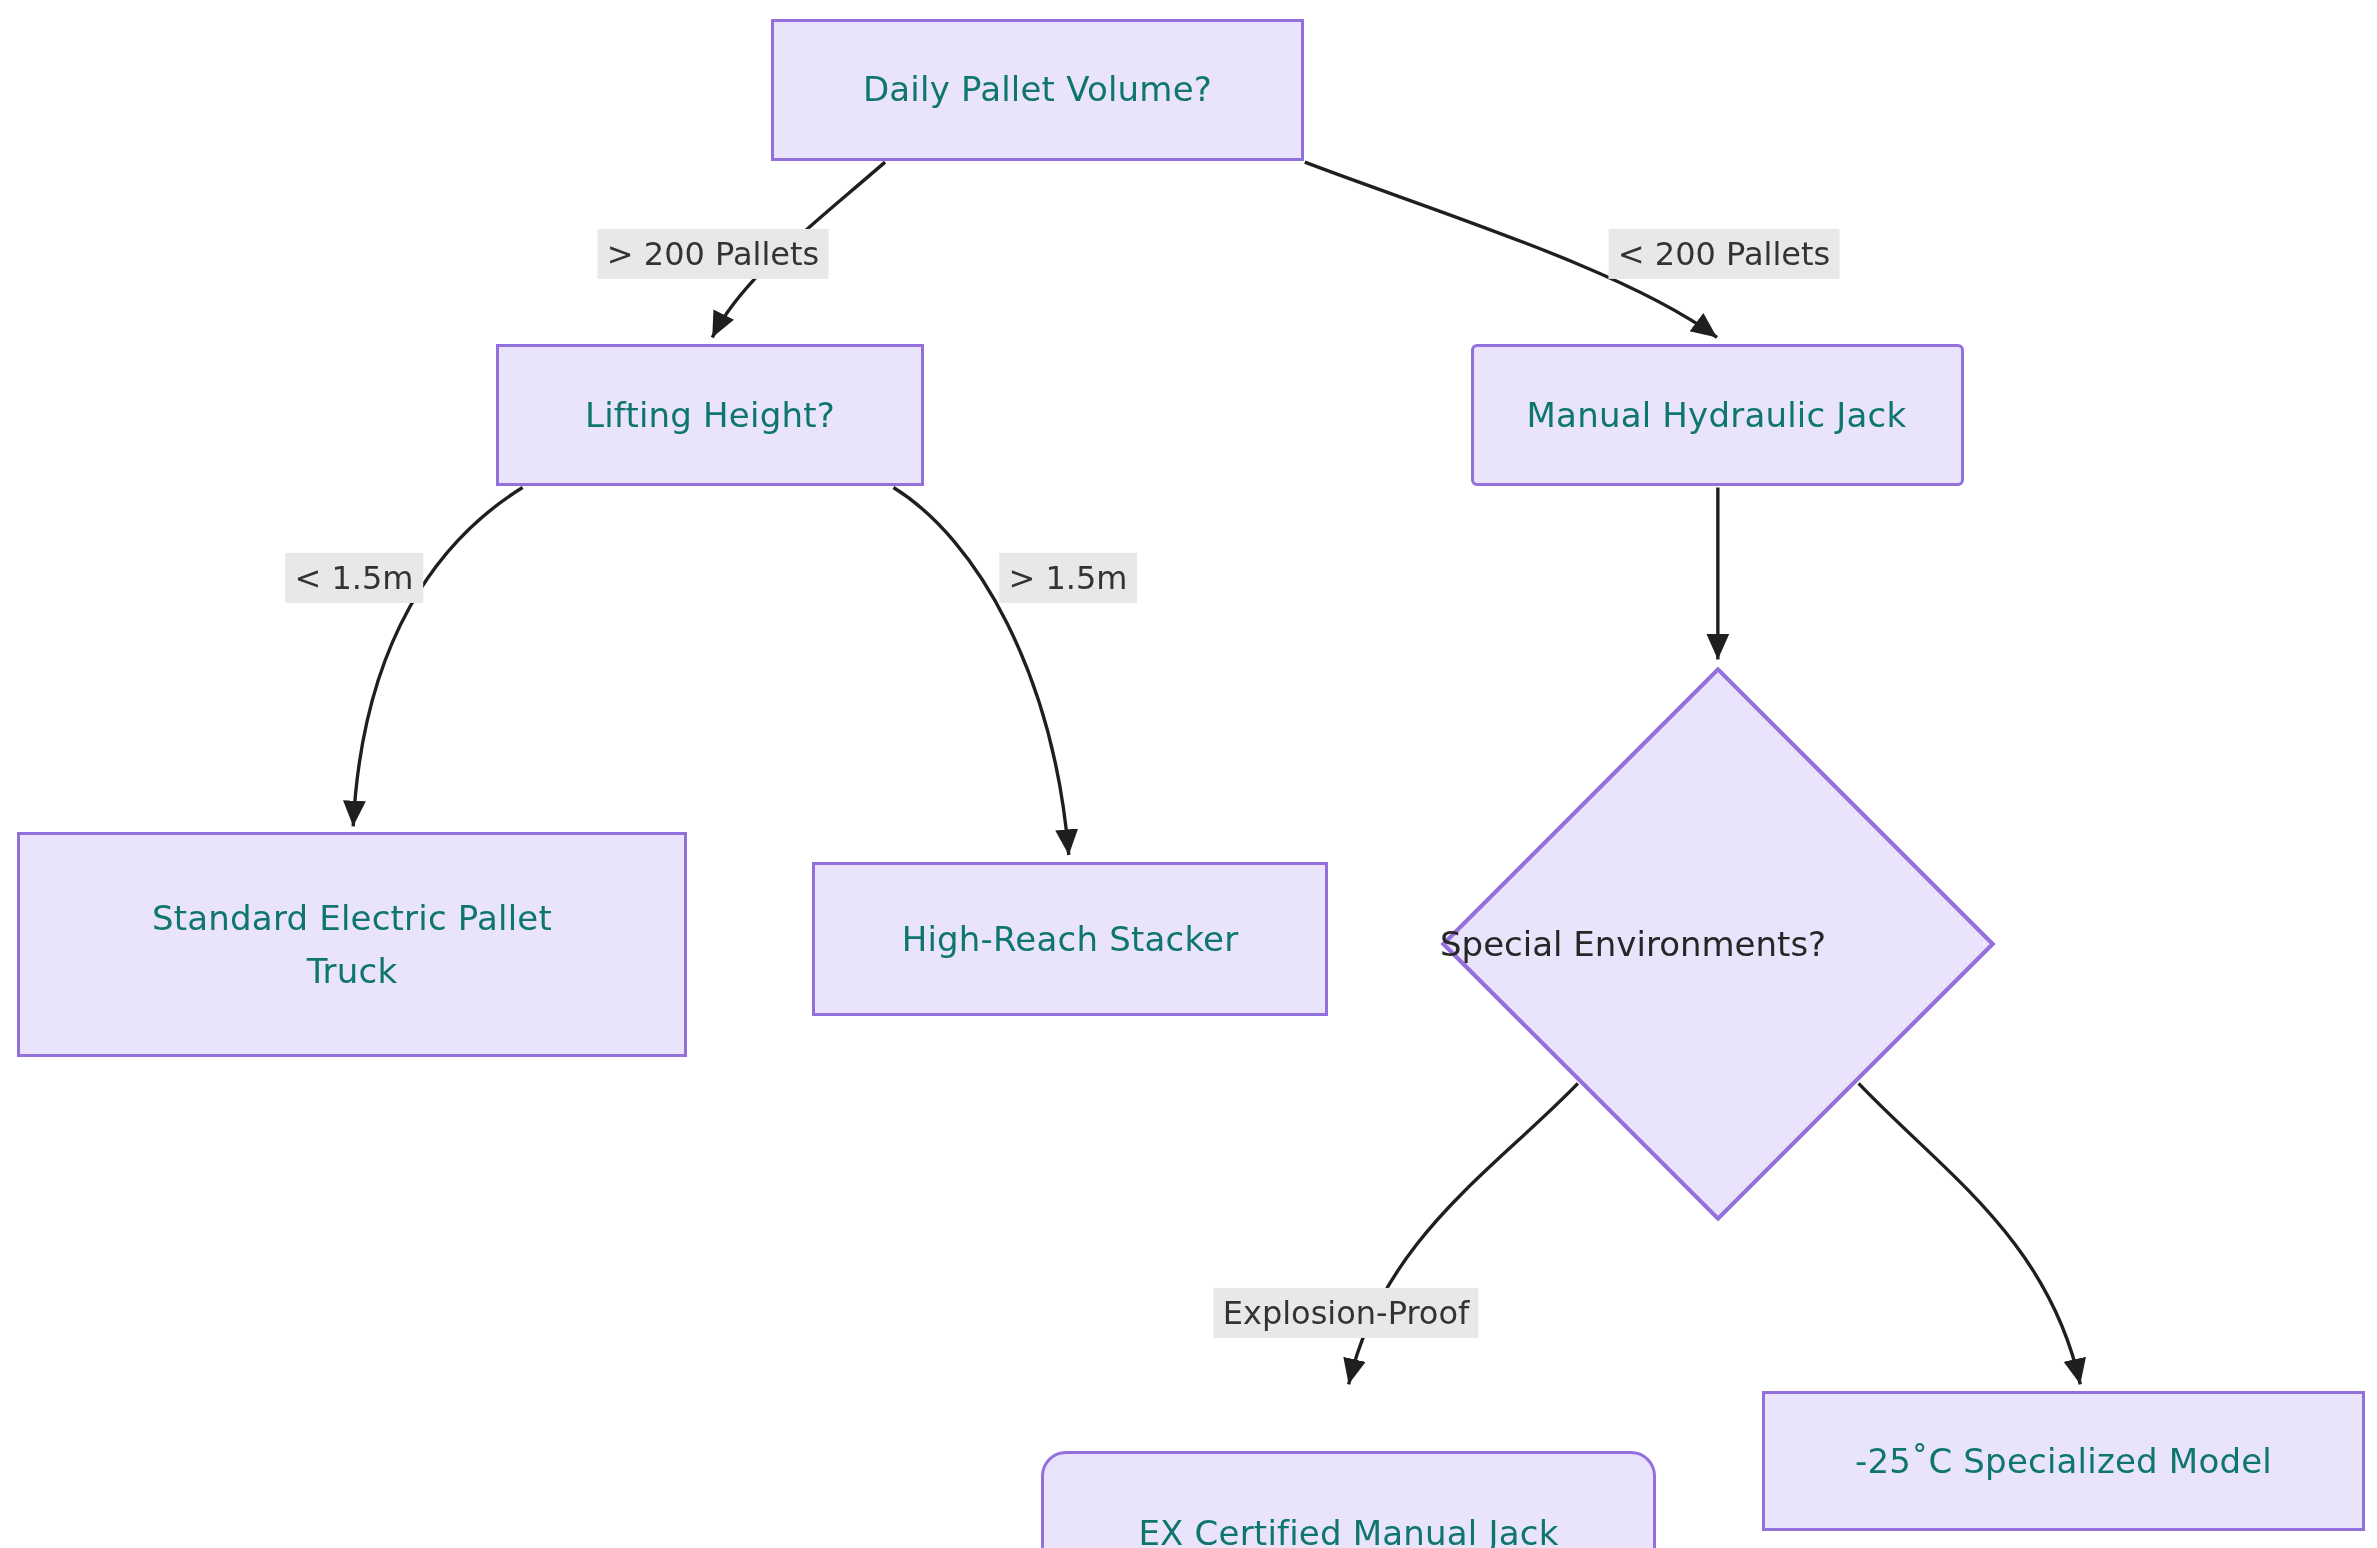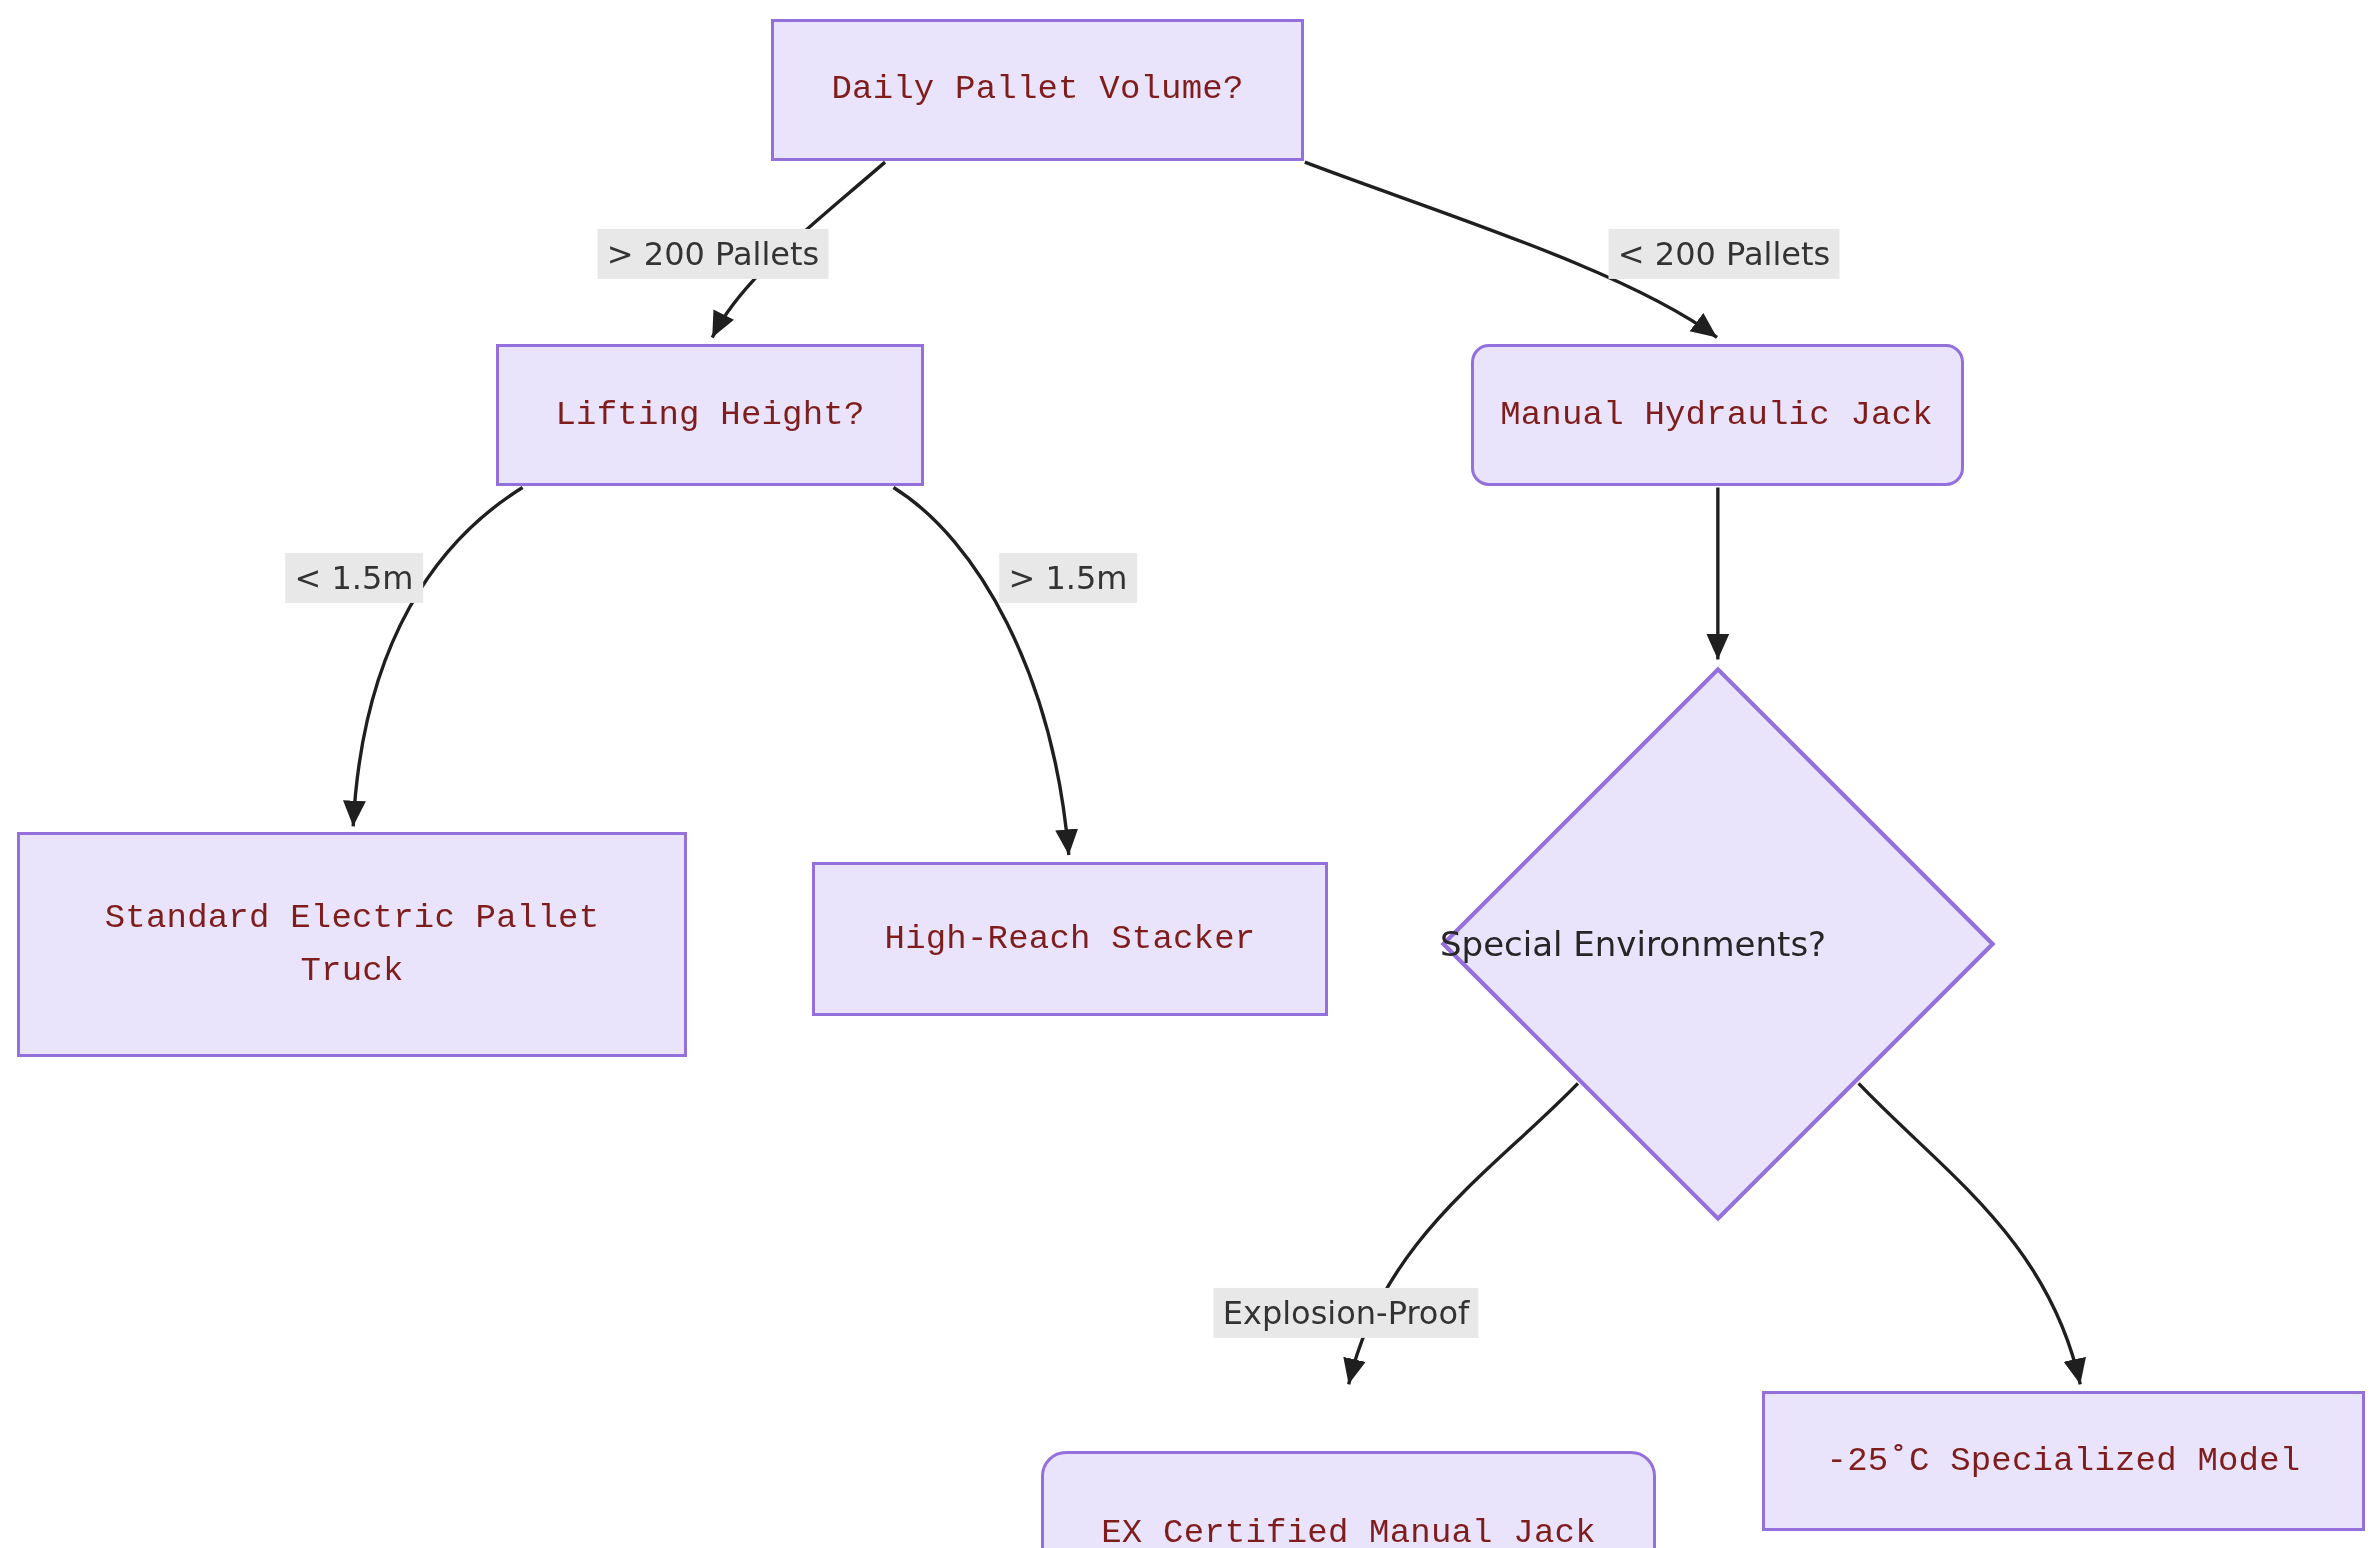--- a/index.html
+++ b/index.html
@@ -27,30 +27,29 @@
   }
   .node {
     position: absolute;
     box-sizing: border-box;
     background: #e9e4fb;
     border: 3.4px solid #9370db;
     display: flex;
     align-items: center;
     justify-content: center;
     text-align: center;
-    color: #7f1d1d;
+    color: #0f766e;
     font-size: 34px;
     line-height: 1.55;
     padding: 0 22px;
     white-space: pre-line;
     letter-spacing: 0.2px;
-    font-family: Liberation Mono, monospace;
   }
   .node.rounded {
-    border-radius: 18px;
+    border-radius: 6px;
     padding-left: 20px;
   }
   .diamond-wrap {
     position: absolute;
     display: flex;
     align-items: center;
   }
   .diamond-shape {
     position: absolute;
     left: 0;

